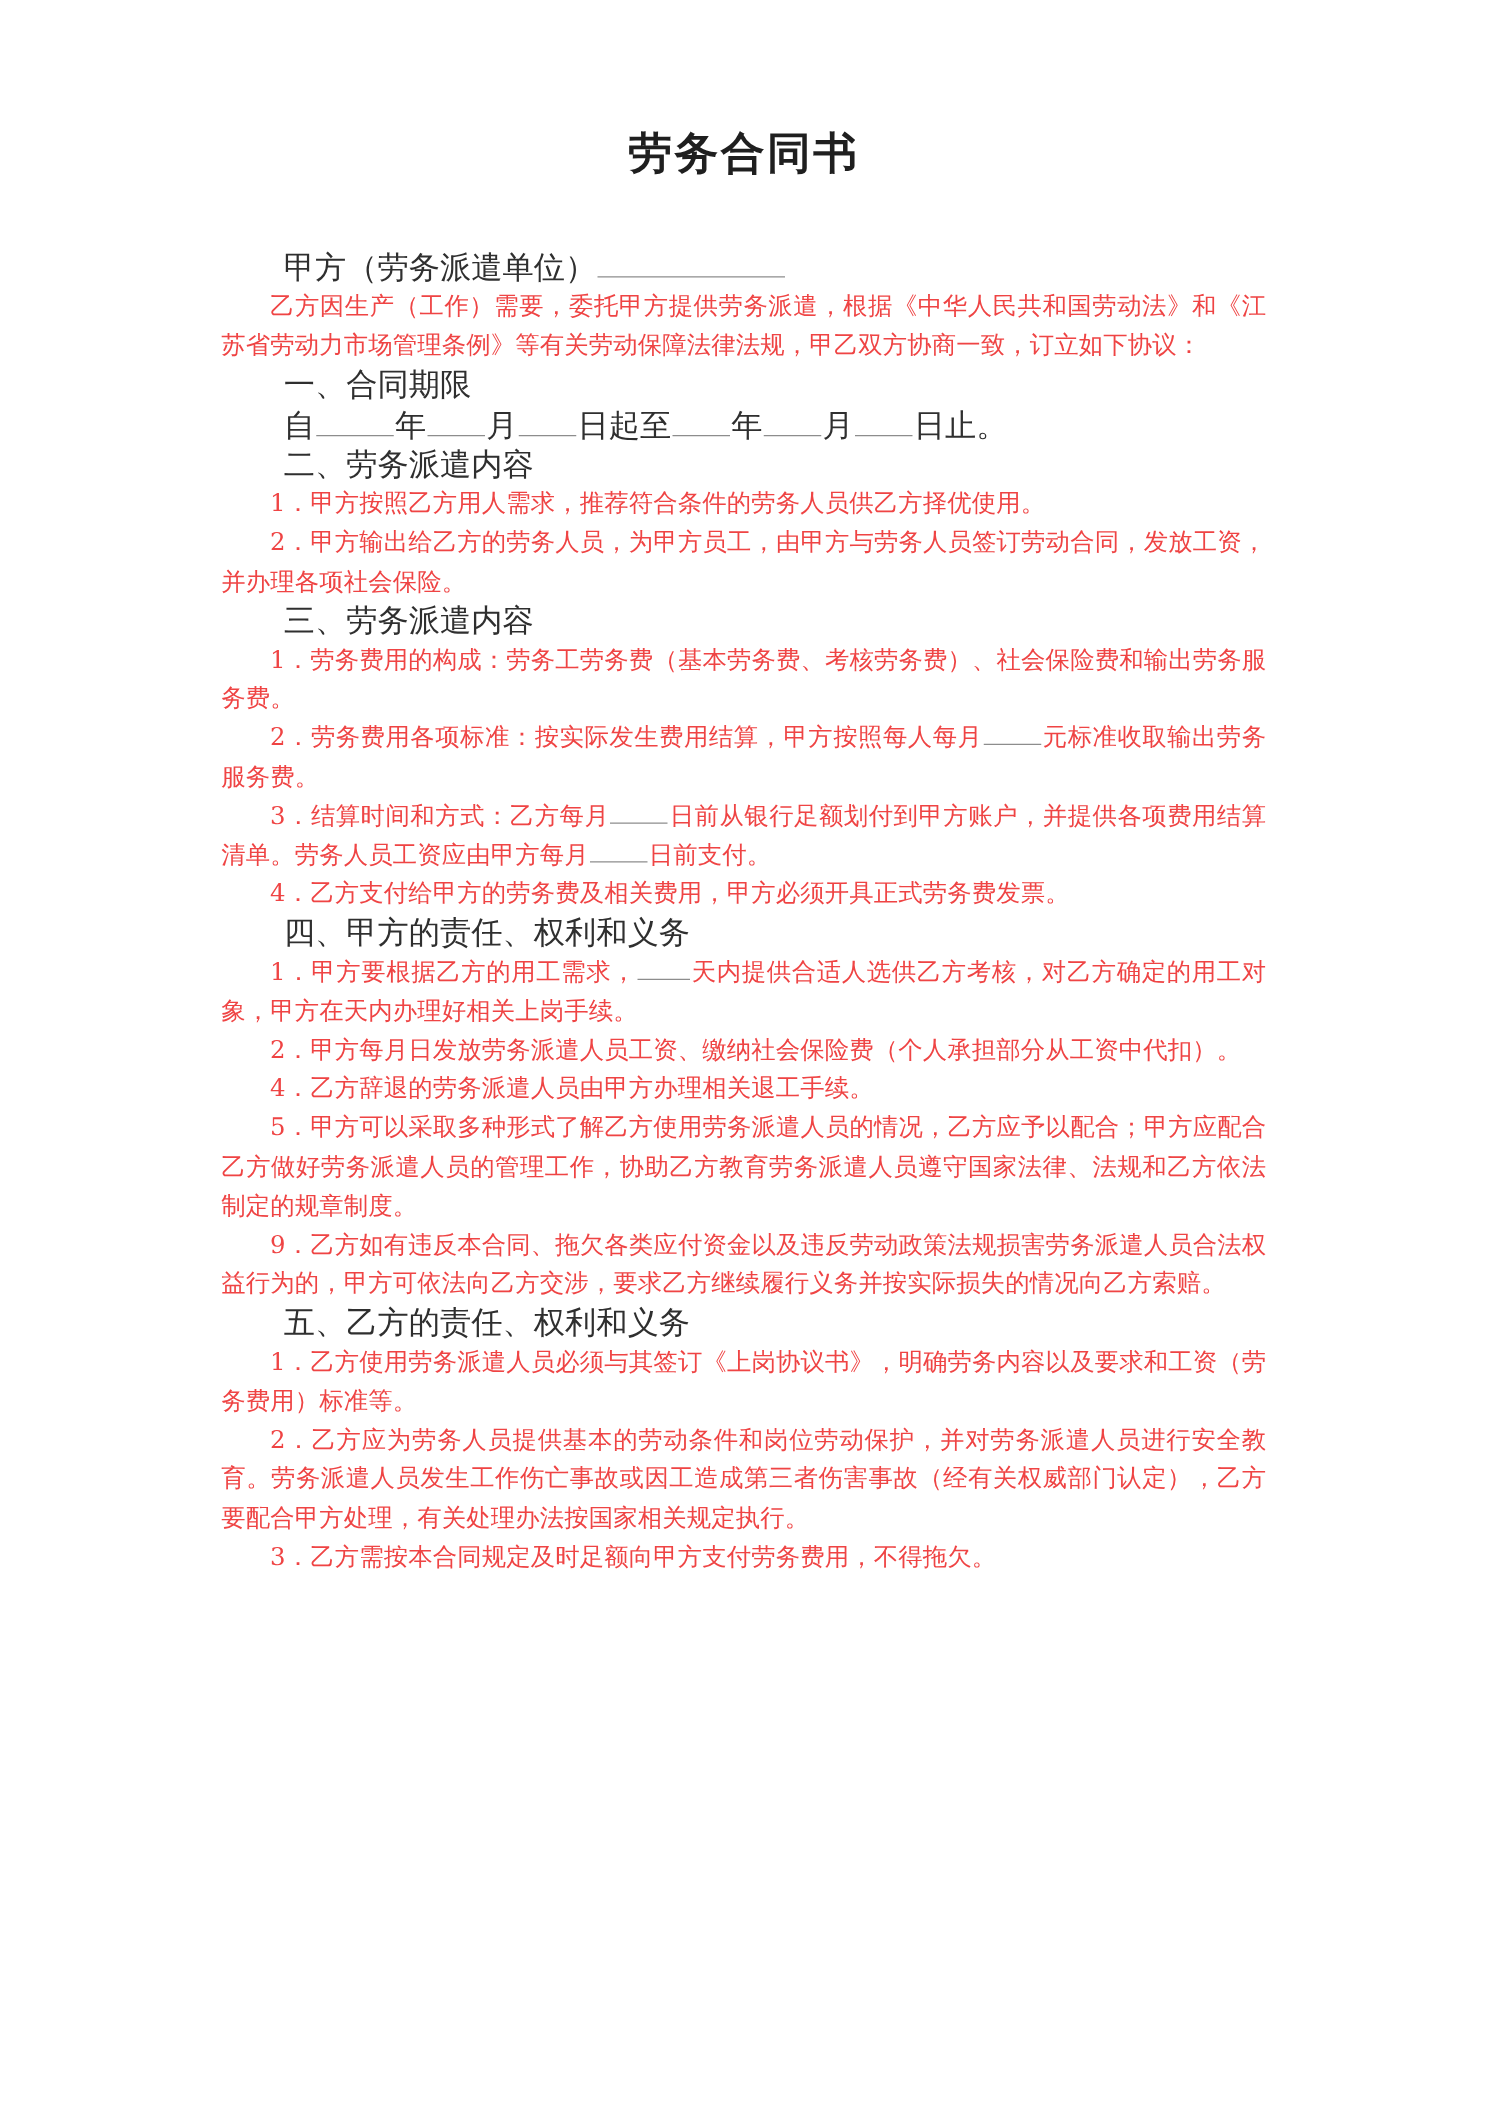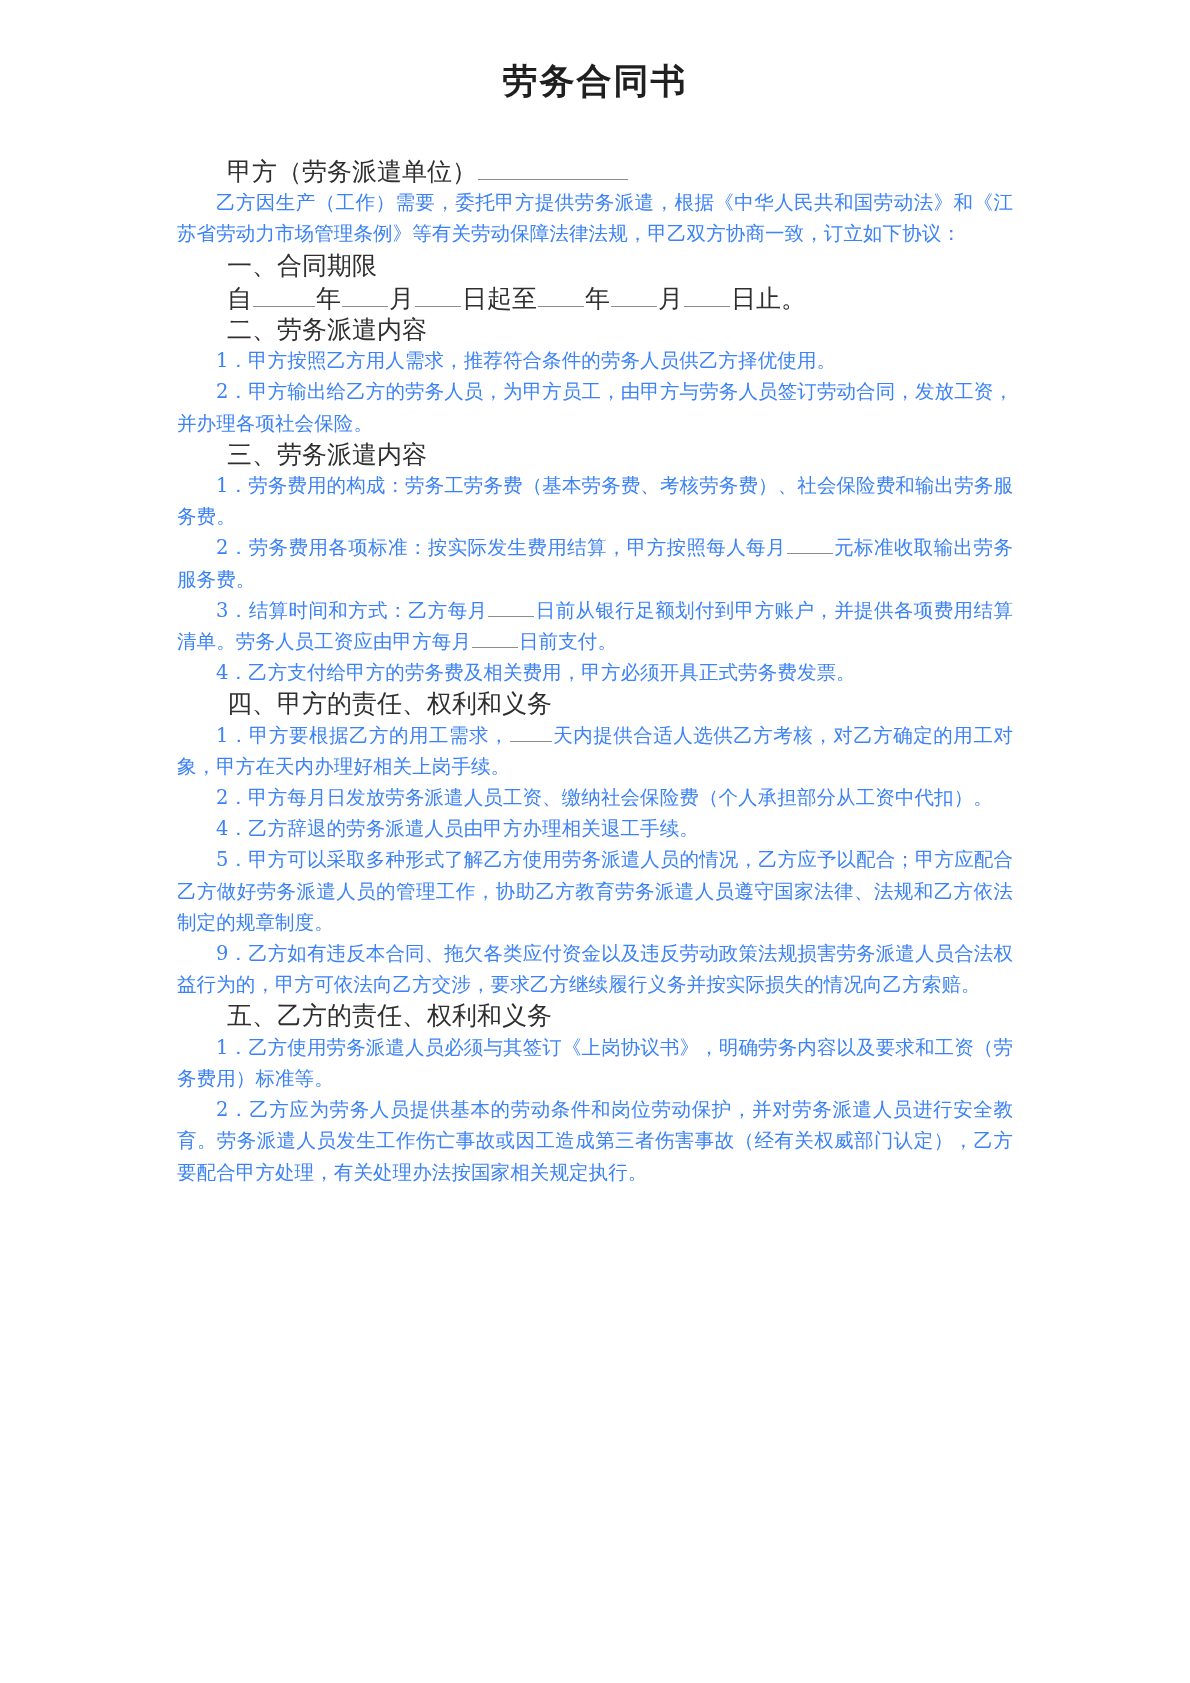--- a/index.html
+++ b/index.html
@@ -13,21 +13,21 @@
     font-family: "DejaVu Serif", "Liberation Serif", serif;
     color: #2b2b2b;
     -webkit-font-smoothing: antialiased;
   }
   .page {
     position: relative;
     width: 1190px;
     height: 1683px;
     background: #ffffff;
     box-sizing: border-box;
-    padding: 60px 120px 60px 120px;
+    padding: 102px 120px 60px 120px;
     overflow: hidden;
   }
   .doc-title {
     text-align: center;
     font-size: 35px;
     font-weight: 700;
     letter-spacing: 2px;
     line-height: 1.2;
     margin: 0 0 52px 0;
     color: #1f1f1f;
@@ -36,21 +36,21 @@
     width: 836px;
     margin: 0 auto;
   }
   p.para {
     margin: 0;
     font-size: 19.5px;
     line-height: 31.2px;
     text-align: justify;
     text-justify: inter-ideograph;
     text-indent: 2em;
-    color: #3b82f6;
+    color: #ef4444;
     letter-spacing: 0.1px;
   }
   p.heading {
     margin: 0;
     font-size: 25px;
     line-height: 31.2px;
     text-indent: 2em;
     color: #2f2f2f;
   }
   .blank {
@@ -95,15 +95,16 @@
     <p class="heading">四、甲方的责任、权利和义务</p>
     <p class="para"><span>1．甲方要根据乙方的用工需求，</span><span class="blank w-sm"></span><span>天内提供合适人选供乙方考核，对乙方确定的用工对象，甲方在天内办理好相关上岗手续。</span></p>
     <p class="para">2．甲方每月日发放劳务派遣人员工资、缴纳社会保险费（个人承担部分从工资中代扣）。</p>
     <p class="para">4．乙方辞退的劳务派遣人员由甲方办理相关退工手续。</p>
     <p class="para">5．甲方可以采取多种形式了解乙方使用劳务派遣人员的情况，乙方应予以配合；甲方应配合乙方做好劳务派遣人员的管理工作，协助乙方教育劳务派遣人员遵守国家法律、法规和乙方依法制定的规章制度。</p>
     <p class="para">9．乙方如有违反本合同、拖欠各类应付资金以及违反劳动政策法规损害劳务派遣人员合法权益行为的，甲方可依法向乙方交涉，要求乙方继续履行义务并按实际损失的情况向乙方索赔。</p>
 
     <p class="heading">五、乙方的责任、权利和义务</p>
     <p class="para">1．乙方使用劳务派遣人员必须与其签订《上岗协议书》，明确劳务内容以及要求和工资（劳务费用）标准等。</p>
     <p class="para">2．乙方应为劳务人员提供基本的劳动条件和岗位劳动保护，并对劳务派遣人员进行安全教育。劳务派遣人员发生工作伤亡事故或因工造成第三者伤害事故（经有关权威部门认定），乙方要配合甲方处理，有关处理办法按国家相关规定执行。</p>
+    <p class="para">3．乙方需按本合同规定及时足额向甲方支付劳务费用，不得拖欠。</p>
 
   </div>
 </div>
 
 </body></html>

